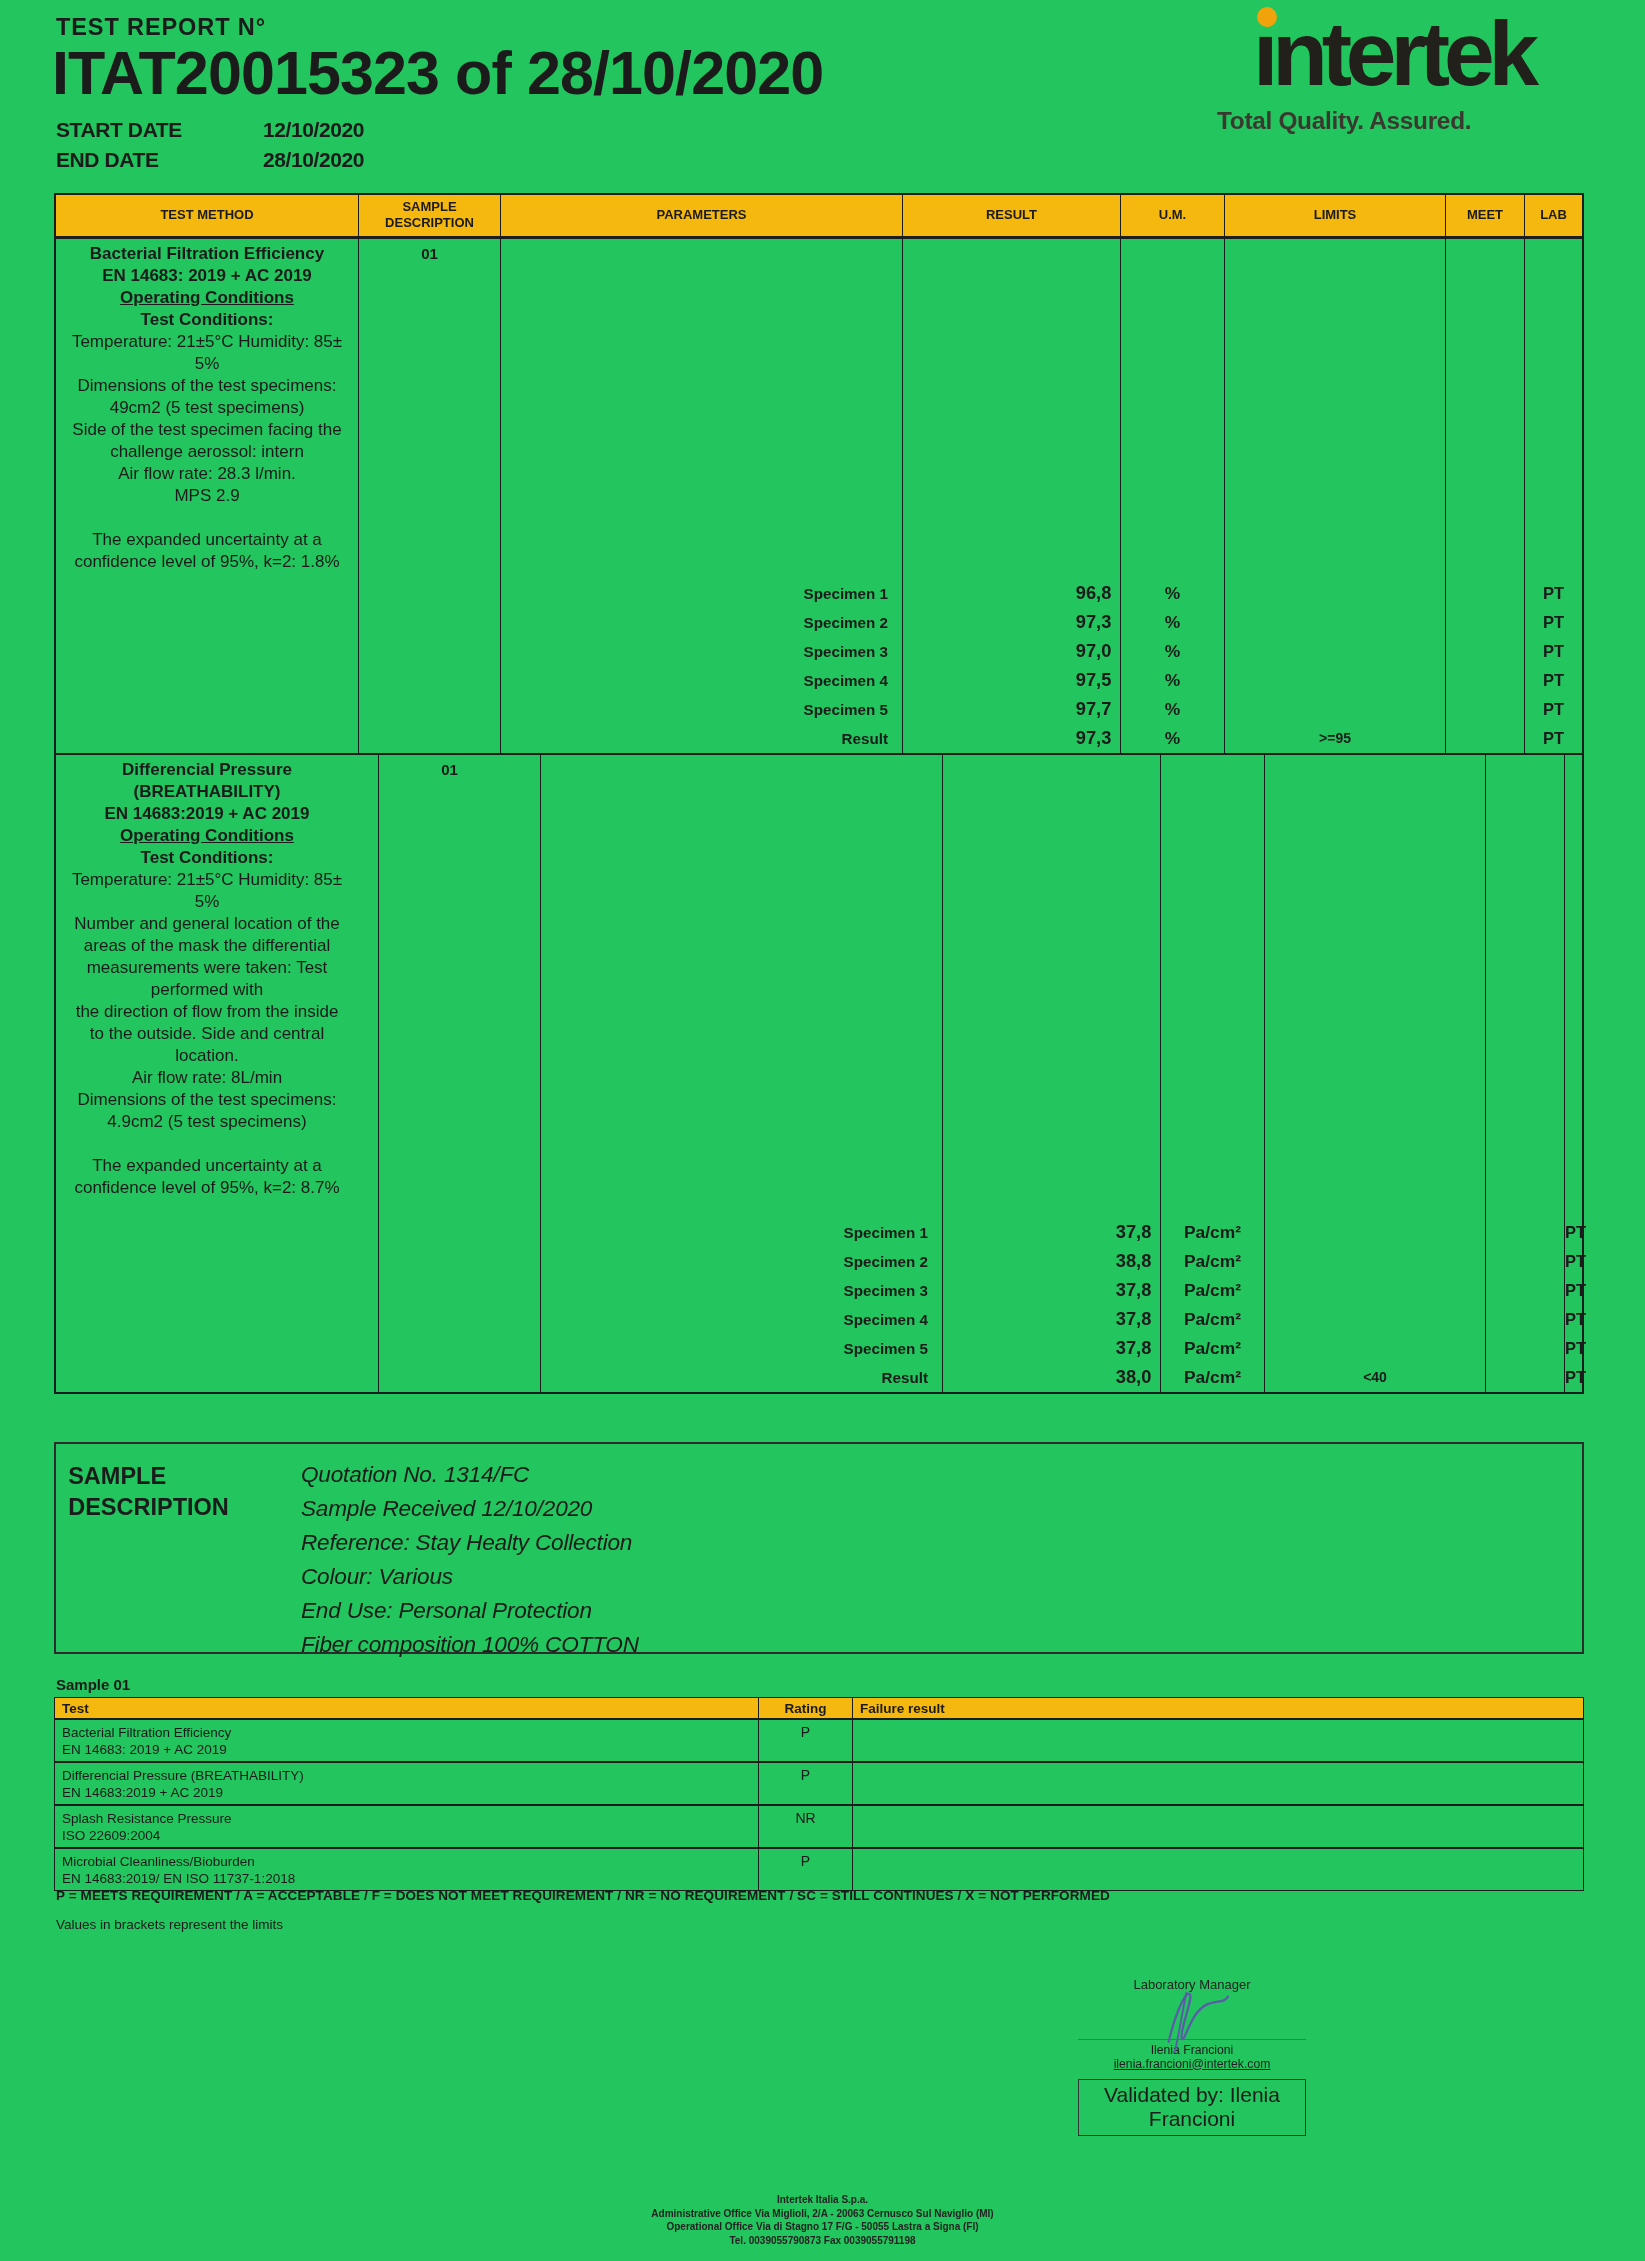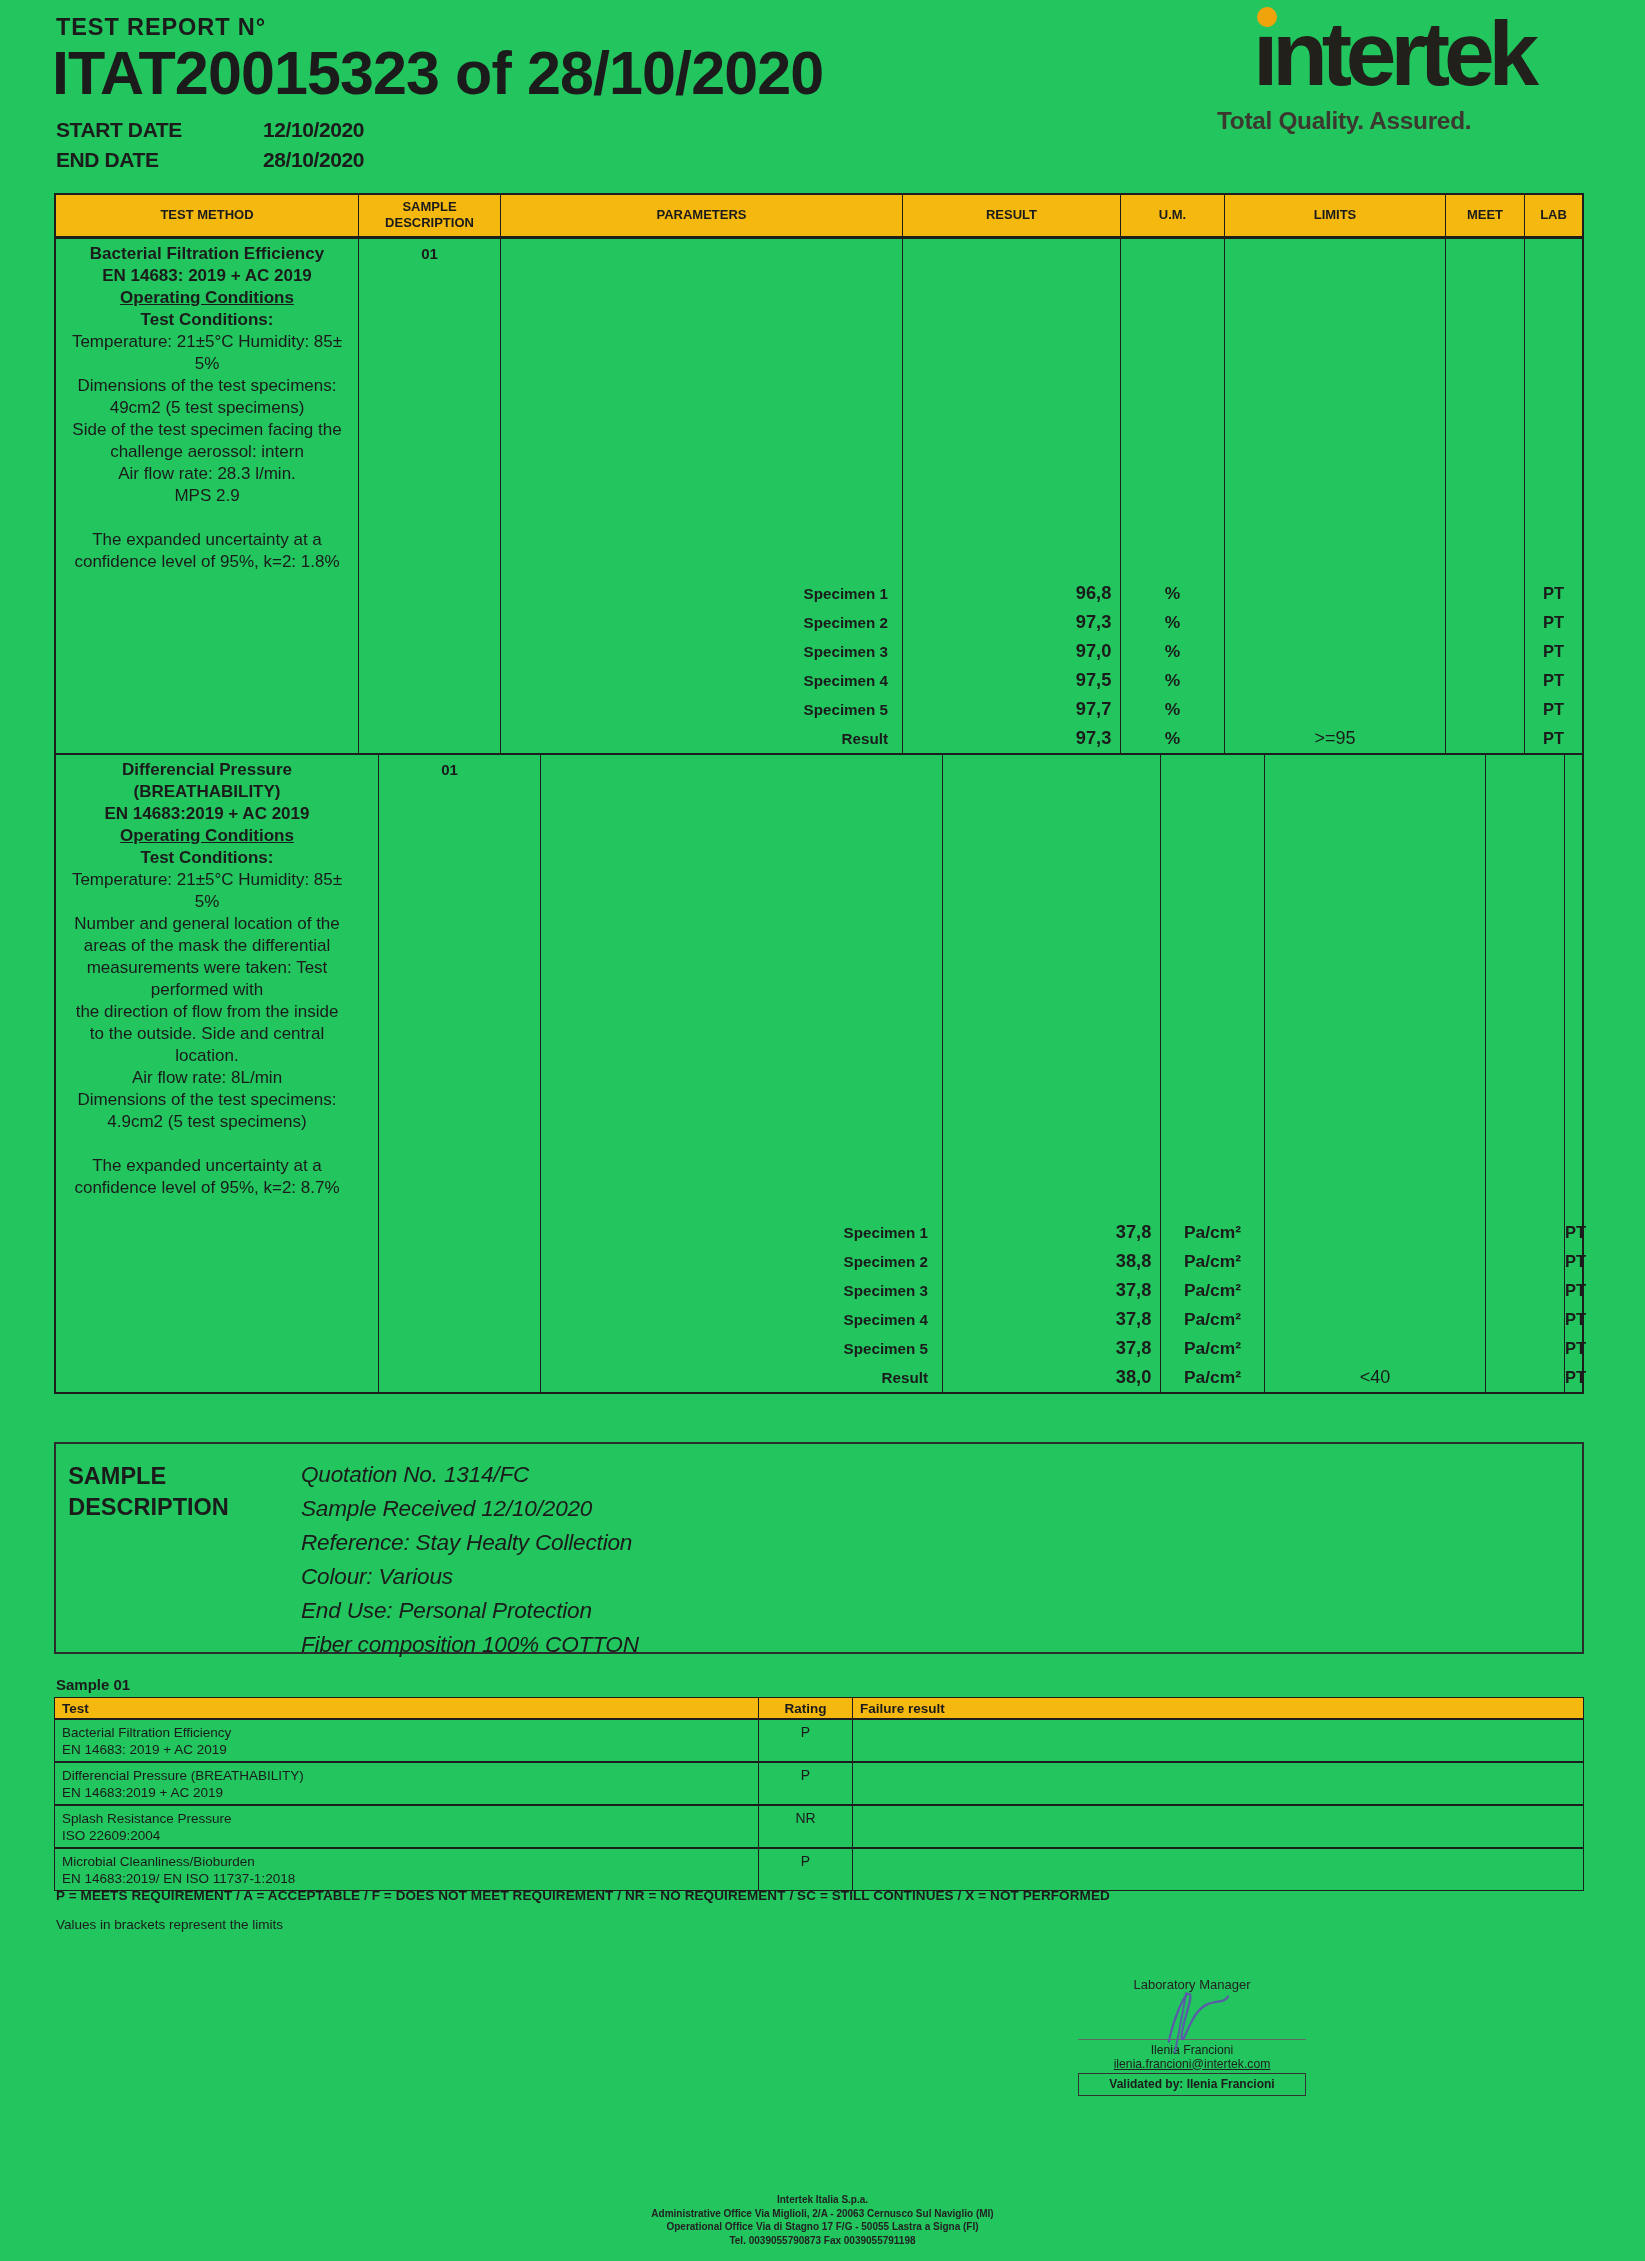--- a/index.html
+++ b/index.html
@@ -48,21 +48,21 @@
 
   .cell-sample{border-left:1.7px solid var(--line);text-align:center;padding-top:6.1px;
                font-size:15px;font-weight:600;box-sizing:border-box;}
 
   .right-grid{display:grid;grid-template-columns:402px 218px 104px 221px 79px 1fr;
               grid-template-rows:1fr;grid-auto-rows:29px;height:100%;}
   .rcell{display:flex;align-items:center;box-sizing:border-box;white-space:nowrap;}
   .rcell.c0{justify-content:flex-end;padding-right:14px;font-size:15.2px;font-weight:600;border-left:1.7px solid var(--line);}
   .rcell.c1{justify-content:flex-end;padding-right:8.7px;font-size:18.3px;font-weight:600;border-left:1.7px solid var(--line);}
   .rcell.c2{justify-content:center;font-size:17.4px;font-weight:600;border-left:1.7px solid var(--line);}
-  .rcell.c3{justify-content:center;font-size:18px;font-weight:400;border-left:1.7px solid var(--line);}
+  .rcell.c3{justify-content:center;font-size:14px;font-weight:700;border-left:1.7px solid var(--line);}
   .rcell.c4{border-left:1.7px solid var(--line);}
   .rcell.c5{justify-content:center;font-size:16.5px;font-weight:700;border-left:1.7px solid var(--line);}
 
   
   #sample-box{left:54px;top:1442px;width:1530px;height:212px;border:2.6px solid #2c2c2c;box-sizing:border-box;}
   #sd-label{position:absolute;left:12.2px;top:17.4px;font-size:23.5px;font-weight:700;line-height:30.5px;}
   #sd-lines{position:absolute;left:245px;top:14px;font-style:italic;}
   .sd-line{font-size:22.6px;line-height:34px;font-weight:400;letter-spacing:-0.2px;}
 
   
@@ -84,22 +84,22 @@
   #legend{left:56px;top:1888px;font-size:13.5px;font-weight:700;letter-spacing:0.1px;}
   #legend-note{left:56px;top:1917px;font-size:13.5px;font-weight:400;}
 
   
   #signature{left:1078px;top:1977px;width:228px;}
   #sig-role{text-align:center;font-size:13px;color:#222;}
   #sig-svg{position:absolute;left:56px;top:8.7px;width:113px;height:68px;}
   #sig-line{border-top:1.7px solid #666;margin-top:47px;}
   #sig-name{text-align:center;font-size:12.2px;margin-top:2.6px;}
   #sig-email{text-align:center;font-size:12.2px;text-decoration:underline;color:#1f1f1f;}
-  #sig-validated{margin-top:2px;border:1.7px solid #333;padding:3.5px 1.7px;text-align:center;
-                 font-size:12px;font-weight:700;}
+  #sig-validated{margin-top:8px;border:1.7px solid #333;padding:3.5px 1.7px;text-align:center;
+                 font-size:21px;font-weight:400;}
 
   
   #footer{left:0;top:2193px;width:100%;text-align:center;font-size:10px;font-weight:700;
           line-height:13.5px;color:#222;}
 </style>
 </head>
 <body>
 
 <div class="page">
 

